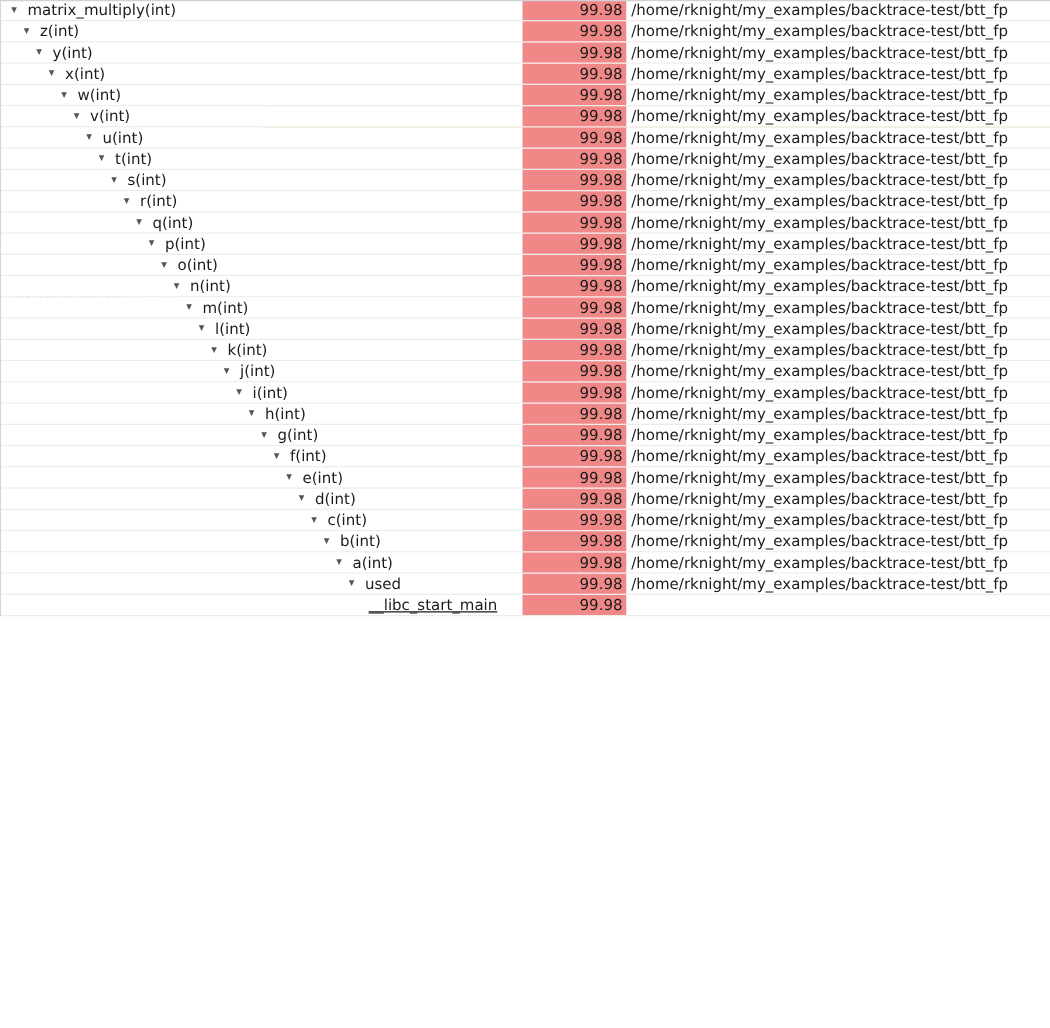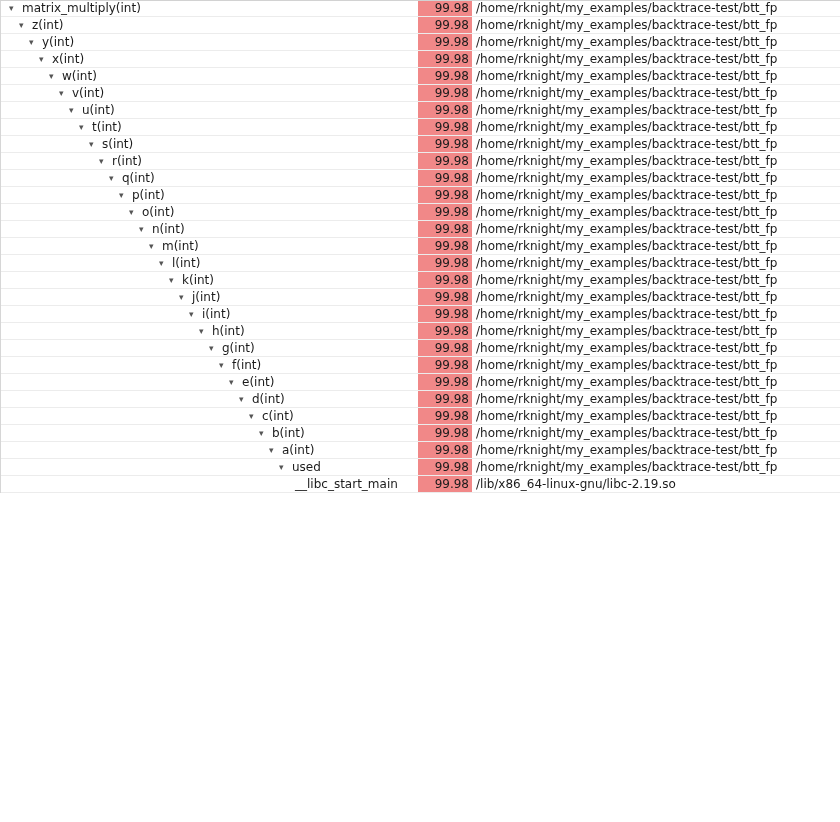--- a/index.html
+++ b/index.html
@@ -68,21 +68,21 @@
          border-top:1px solid #c3c3c3;border-bottom:1px solid #c3c3c3;display:flex;}
   .thc{display:flex;align-items:center;box-sizing:border-box;font-size:12px;color:#1b1b1b;}
   .thc.sym{width:417px;padding-left:8px;border-right:1px solid #c3c3c3;}
   .thc.self{width:73px;justify-content:flex-end;padding-right:3px;border-right:1px solid #c3c3c3;gap:5px;}
   .thc.mod{flex:1;padding-left:5px;}
   .sortcaret{color:#555;font-size:8px;}
   .tbody{left:0;top:306;width:840px;border-left:1px solid #d6d6d6;}
   .trow{display:flex;height:17px;box-sizing:border-box;border-bottom:1px solid #ececec;background:#fff;}
   .tcell{box-sizing:border-box;font-size:12px;line-height:16px;white-space:nowrap;overflow:hidden;}
   .tcell.sym{width:417px;display:flex;align-items:center;}
-  .tcell.self{width:54px;background:#f18888;text-align:right;padding-right:3px;}
+  .tcell.self{width:83px;background:#f18888;text-align:right;padding-right:3px;}
   .tcell.mod{flex:1;padding-left:4px;}
   .arrow{color:#555;font-size:9px;line-height:1;width:10px;margin-right:3px;flex:0 0 auto;}
   .bottom-line{left:0;top:806;width:840px;height:1px;background:#d2d2d2;}
 </style>
 </head>
 <body>
 
 <div id="app">
 
   <div class="abs toolbar">
@@ -392,22 +392,21 @@
       </div>
       <div class="trow">
         <div class="tcell sym" style="padding-left: 278px;">
           <span class="arrow">▾</span>
           <span>used</span>
         </div>
         <div class="tcell self">99.98</div>
         <div class="tcell mod">/home/rknight/my_examples/backtrace-test/btt_fp</div>
       </div>
       <div class="trow">
-        <div class="tcell sym" style="padding-left: 294px;">
+        <div class="tcell sym" style="padding-left: 294px; text-decoration: underline;">
           <span>__libc_start_main</span>
         </div>
         <div class="tcell self">99.98</div>
-        <div class="tcell mod">/lib/x86_64-linux-gnu/libc-2.19.so</div>
       </div>
     </div>
 
   <div class="abs bottom-line"></div>
 </div>
 
 </body></html>

